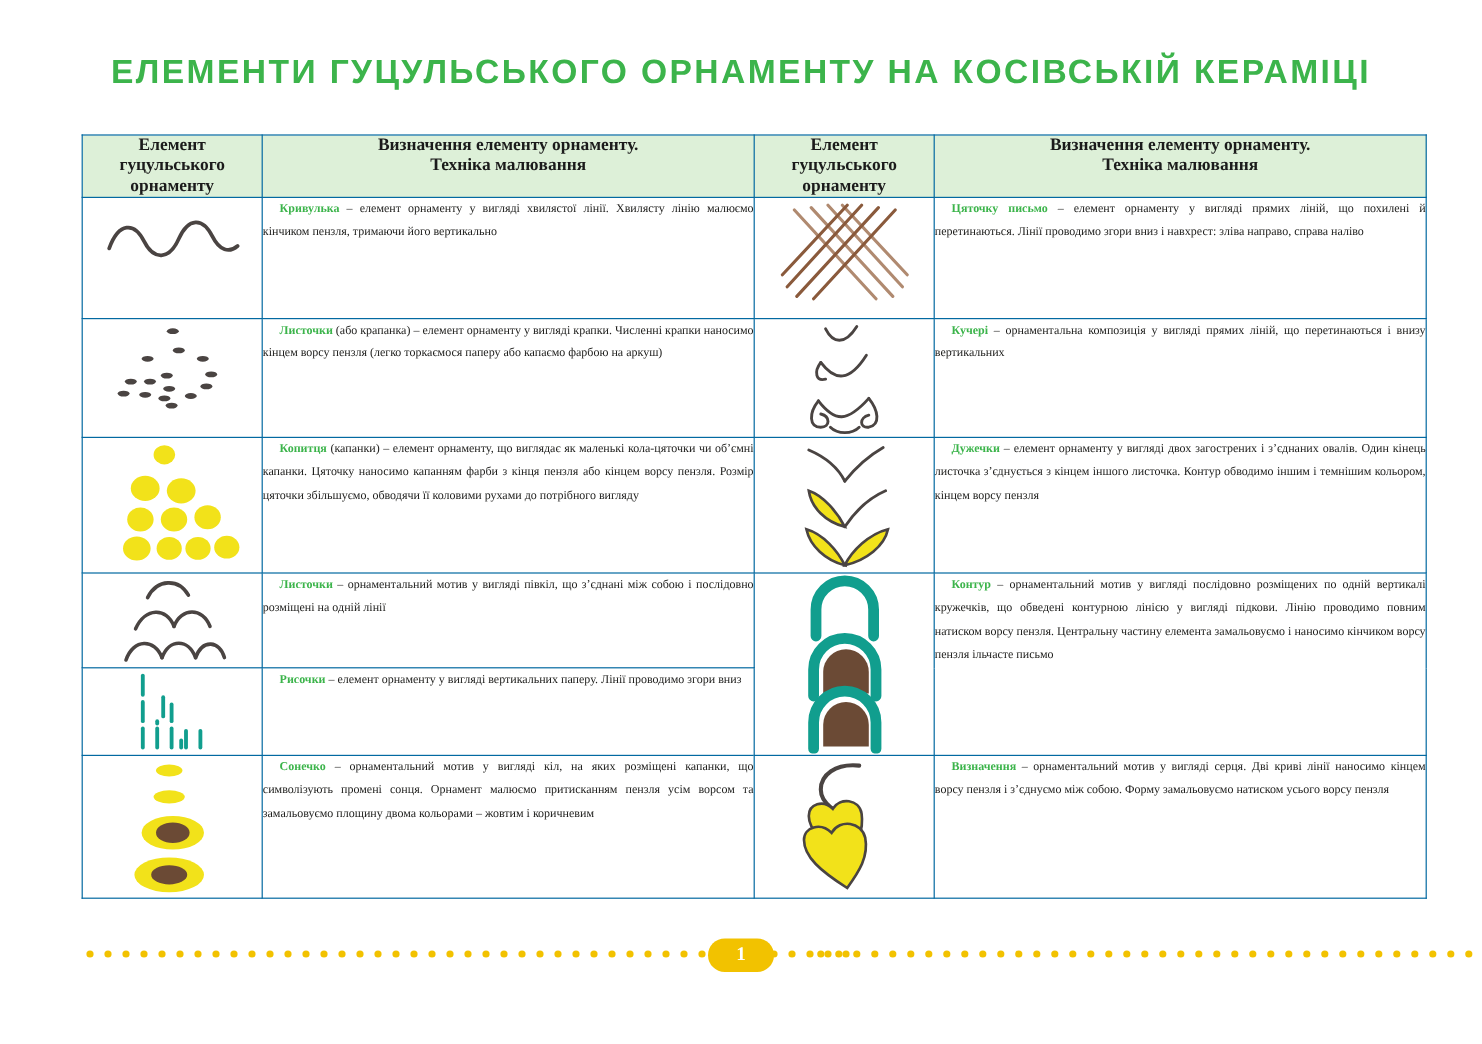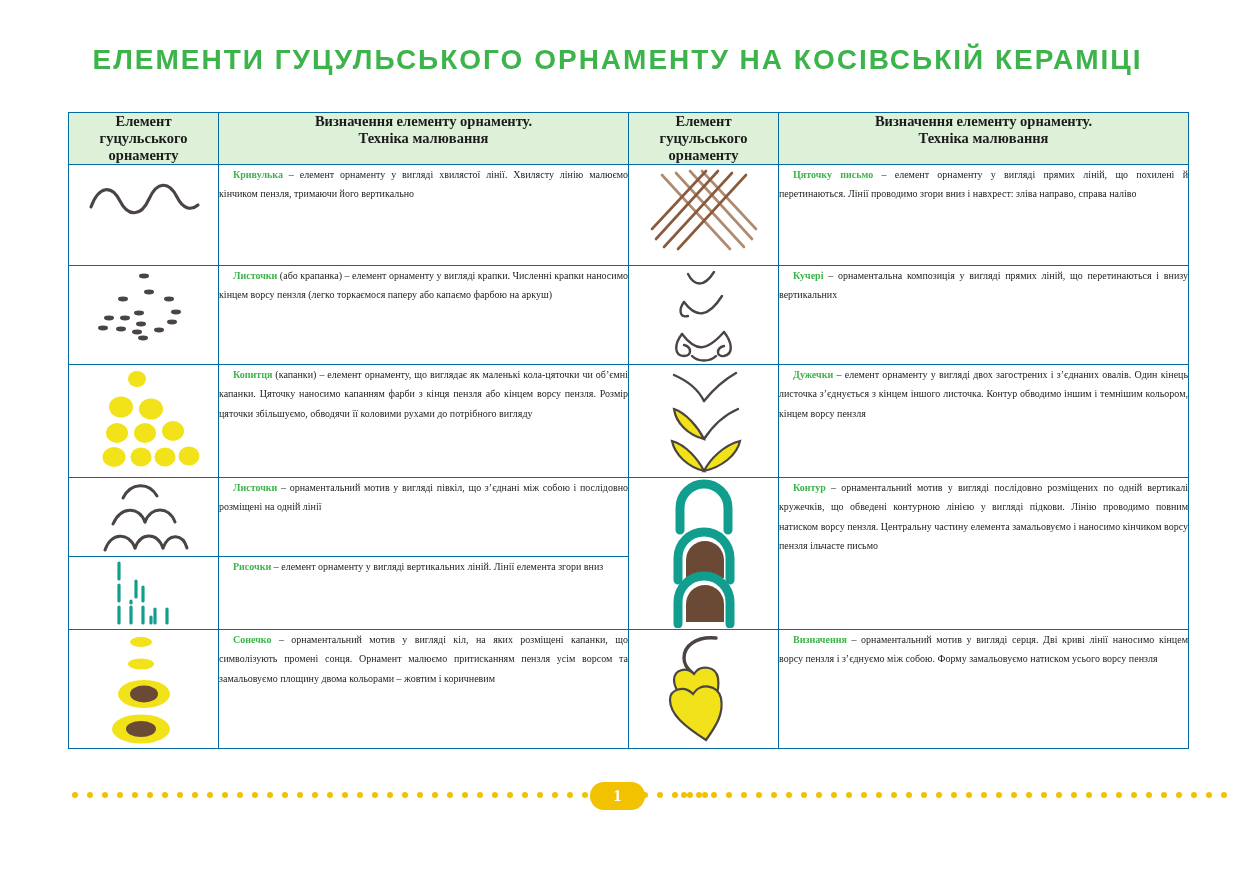--- a/index.html
+++ b/index.html
@@ -317,21 +317,21 @@
           <line x1="64" y1="50" x2="64" y2="66"></line>
           <line x1="76" y1="52" x2="76" y2="66"></line>
           <line x1="88" y1="52" x2="88" y2="66"></line>
           <line x1="52" y1="44" x2="52" y2="46"></line>
           <line x1="64" y1="30" x2="64" y2="44"></line>
           <line x1="72" y1="60" x2="72" y2="66"></line>
         </g>
       </svg></span>
     </td>
     <td class="cell-text">
-      <p><span class="term">Рисочки</span><span> – елемент орнаменту у вигляді вертикальних ліній. Лінії елемента згори вниз</span></p>
+      <p><span class="term">Рисочки</span><span> – елемент орнаменту у вигляді вертикальних паперу. Лінії проводимо згори вниз</span></p>
     </td>
   </tr>
 
   <tr>
     <td class="cell-pic">
       <span>
       <svg width="130" height="118" viewBox="0 0 130 118">
         <ellipse cx="62" cy="12" rx="11" ry="5" fill="#f2e21a"></ellipse>
         <ellipse cx="62" cy="34" rx="13" ry="5.5" fill="#f2e21a"></ellipse>
         <ellipse cx="65" cy="64" rx="26" ry="14" fill="#f2e21a"></ellipse>

